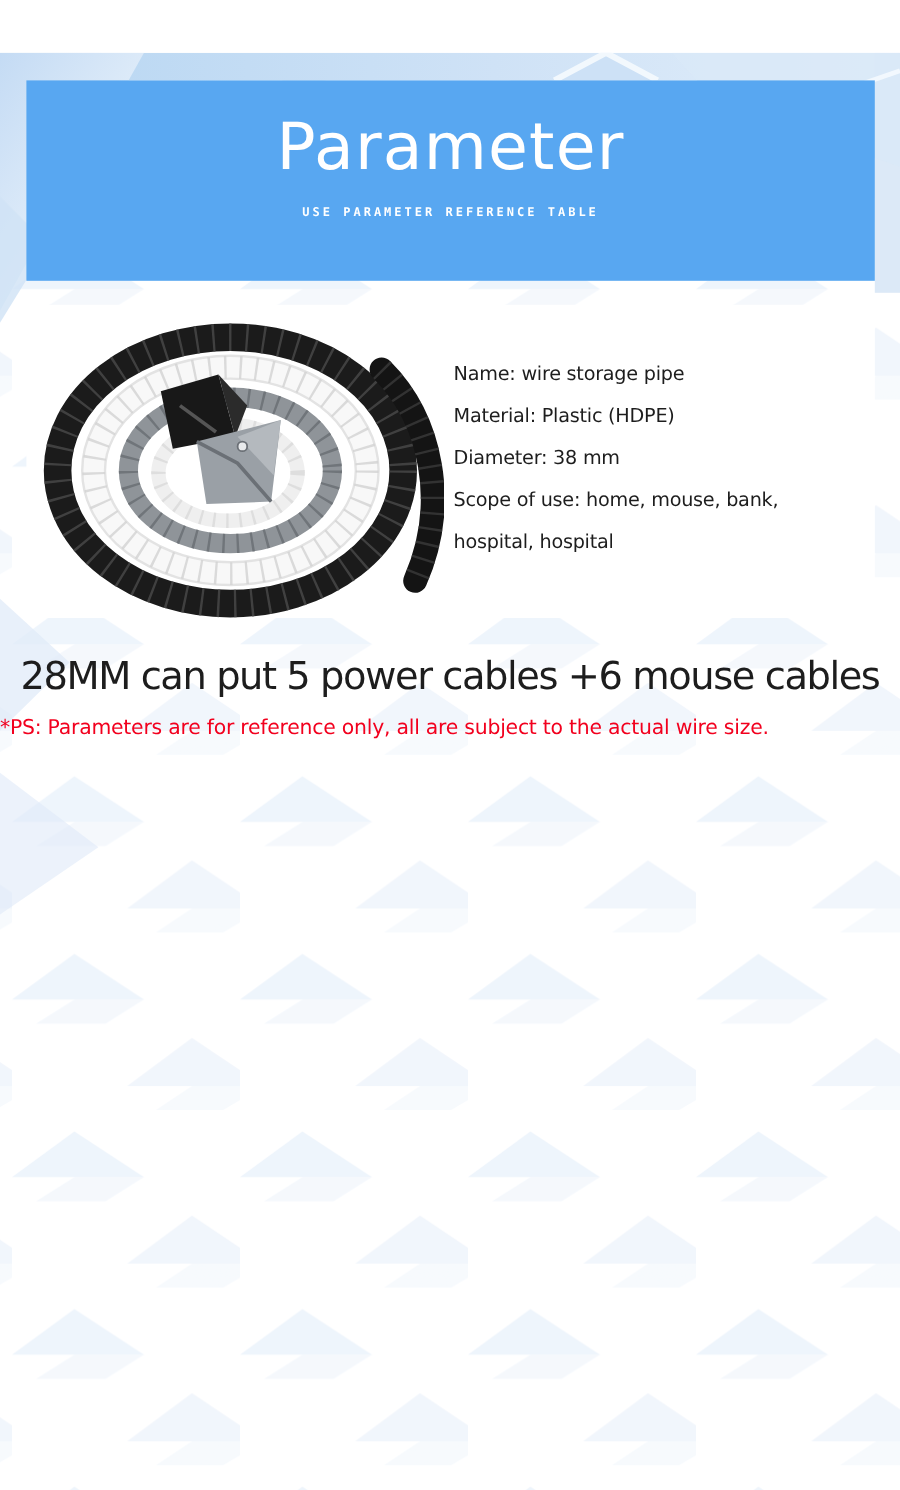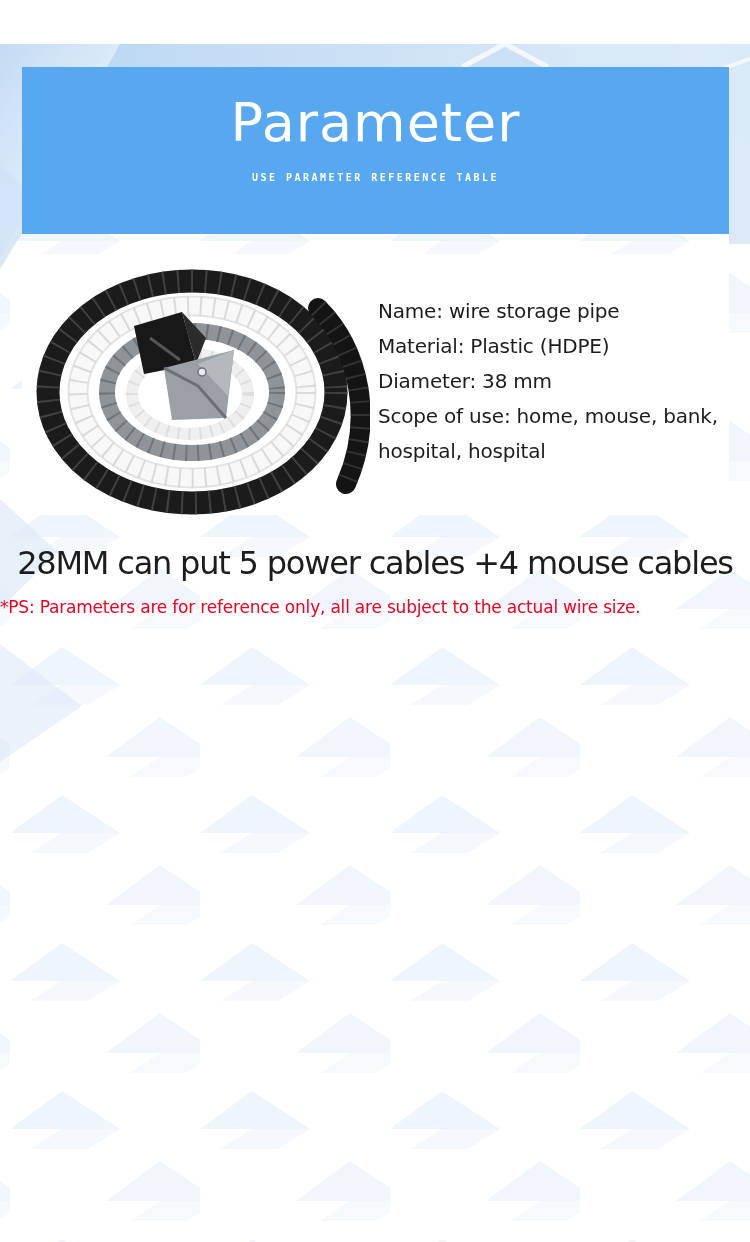--- a/index.html
+++ b/index.html
@@ -43,21 +43,21 @@
   .card{
     position:absolute;left:22px;top:210px;width:707px;height:261px;
     background:#ffffff;
   }
   .product-art{
     position:absolute;left:8px;top:14px;width:340px;height:250px;
   }
   .spec-list{
     position:absolute;left:356px;top:40px;width:345px;
     color:var(--ink);
-    font-size:20px;line-height:35px;
+    font-size:16px;line-height:35px;
     font-family:"DejaVu Sans", sans-serif;
     letter-spacing:-0.2px;
   }
 
   
   .headline{
     position:absolute;left:0;top:500px;width:750px;
     text-align:center;color:var(--ink);
     font-size:32px;letter-spacing:-1.2px;
     white-space:nowrap;
@@ -154,19 +154,19 @@
 
     <div class="spec-list">
       <div>Name: wire storage pipe</div>
       <div>Material: Plastic (HDPE)</div>
       <div>Diameter: 38 mm</div>
       <div>Scope of use: home, mouse, bank,</div>
       <div>hospital, hospital</div>
     </div>
   </div>
 
-  <div class="headline">28MM can put 5 power cables +4 mouse cables</div>
+  <div class="headline">28MM can put 5 power cables +6 mouse cables</div>
 
   <div class="note">*PS: Parameters are for reference only, all are subject to the actual wire size.</div>
 
   <div class="bottom-strip"></div>
 
 </div>
 
 </body></html>

